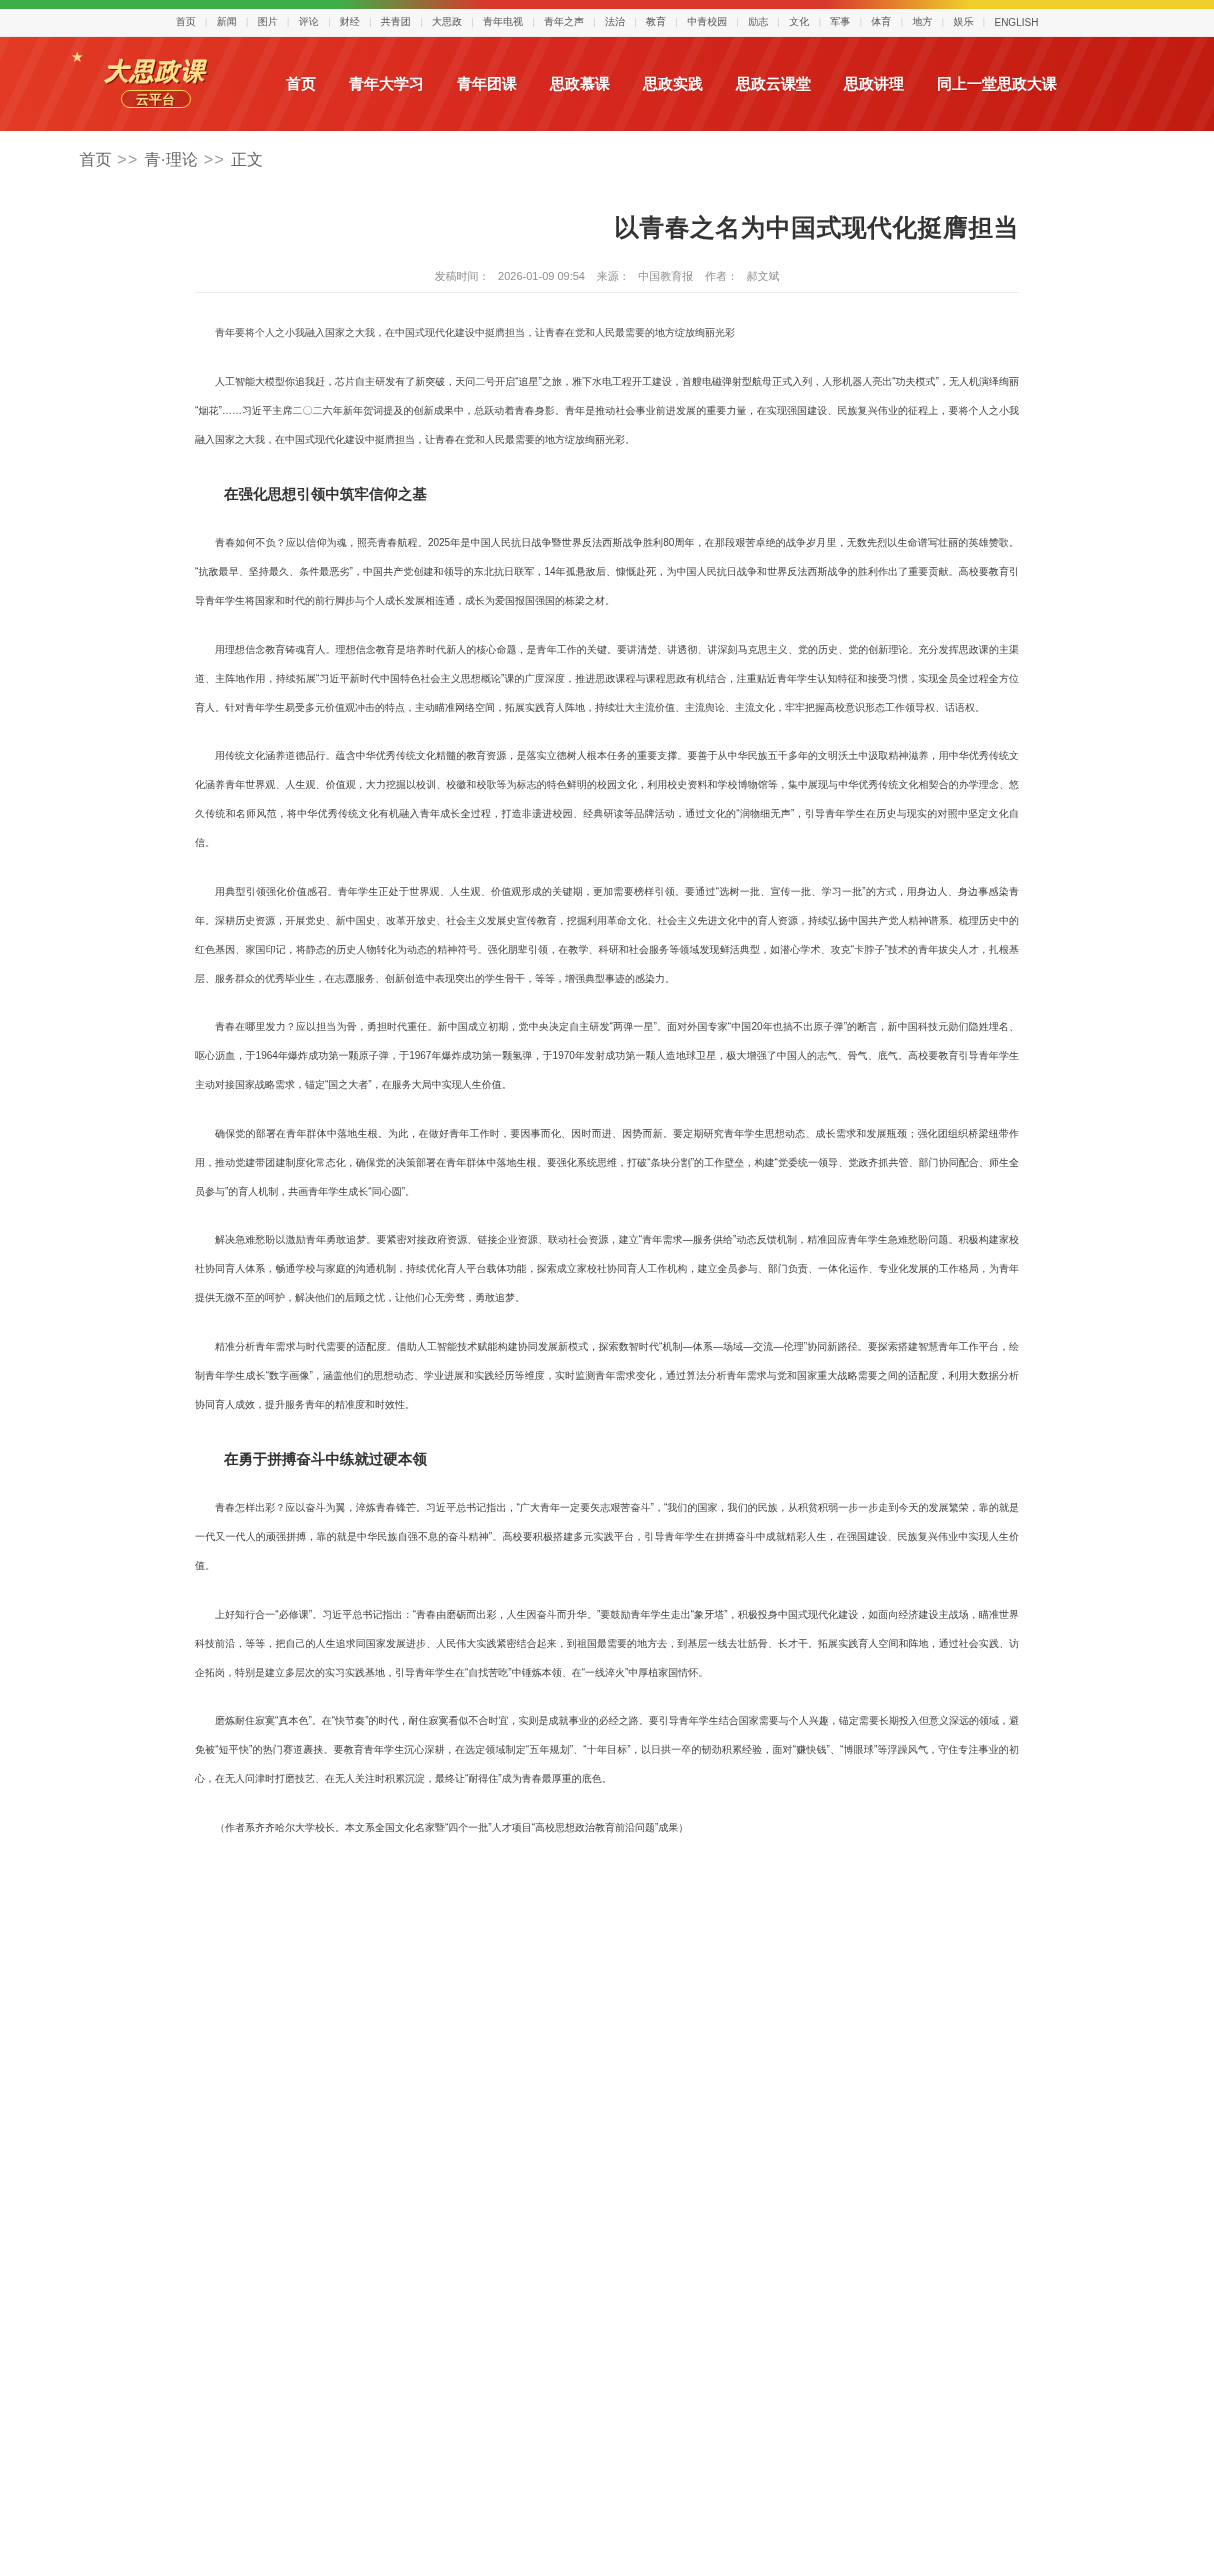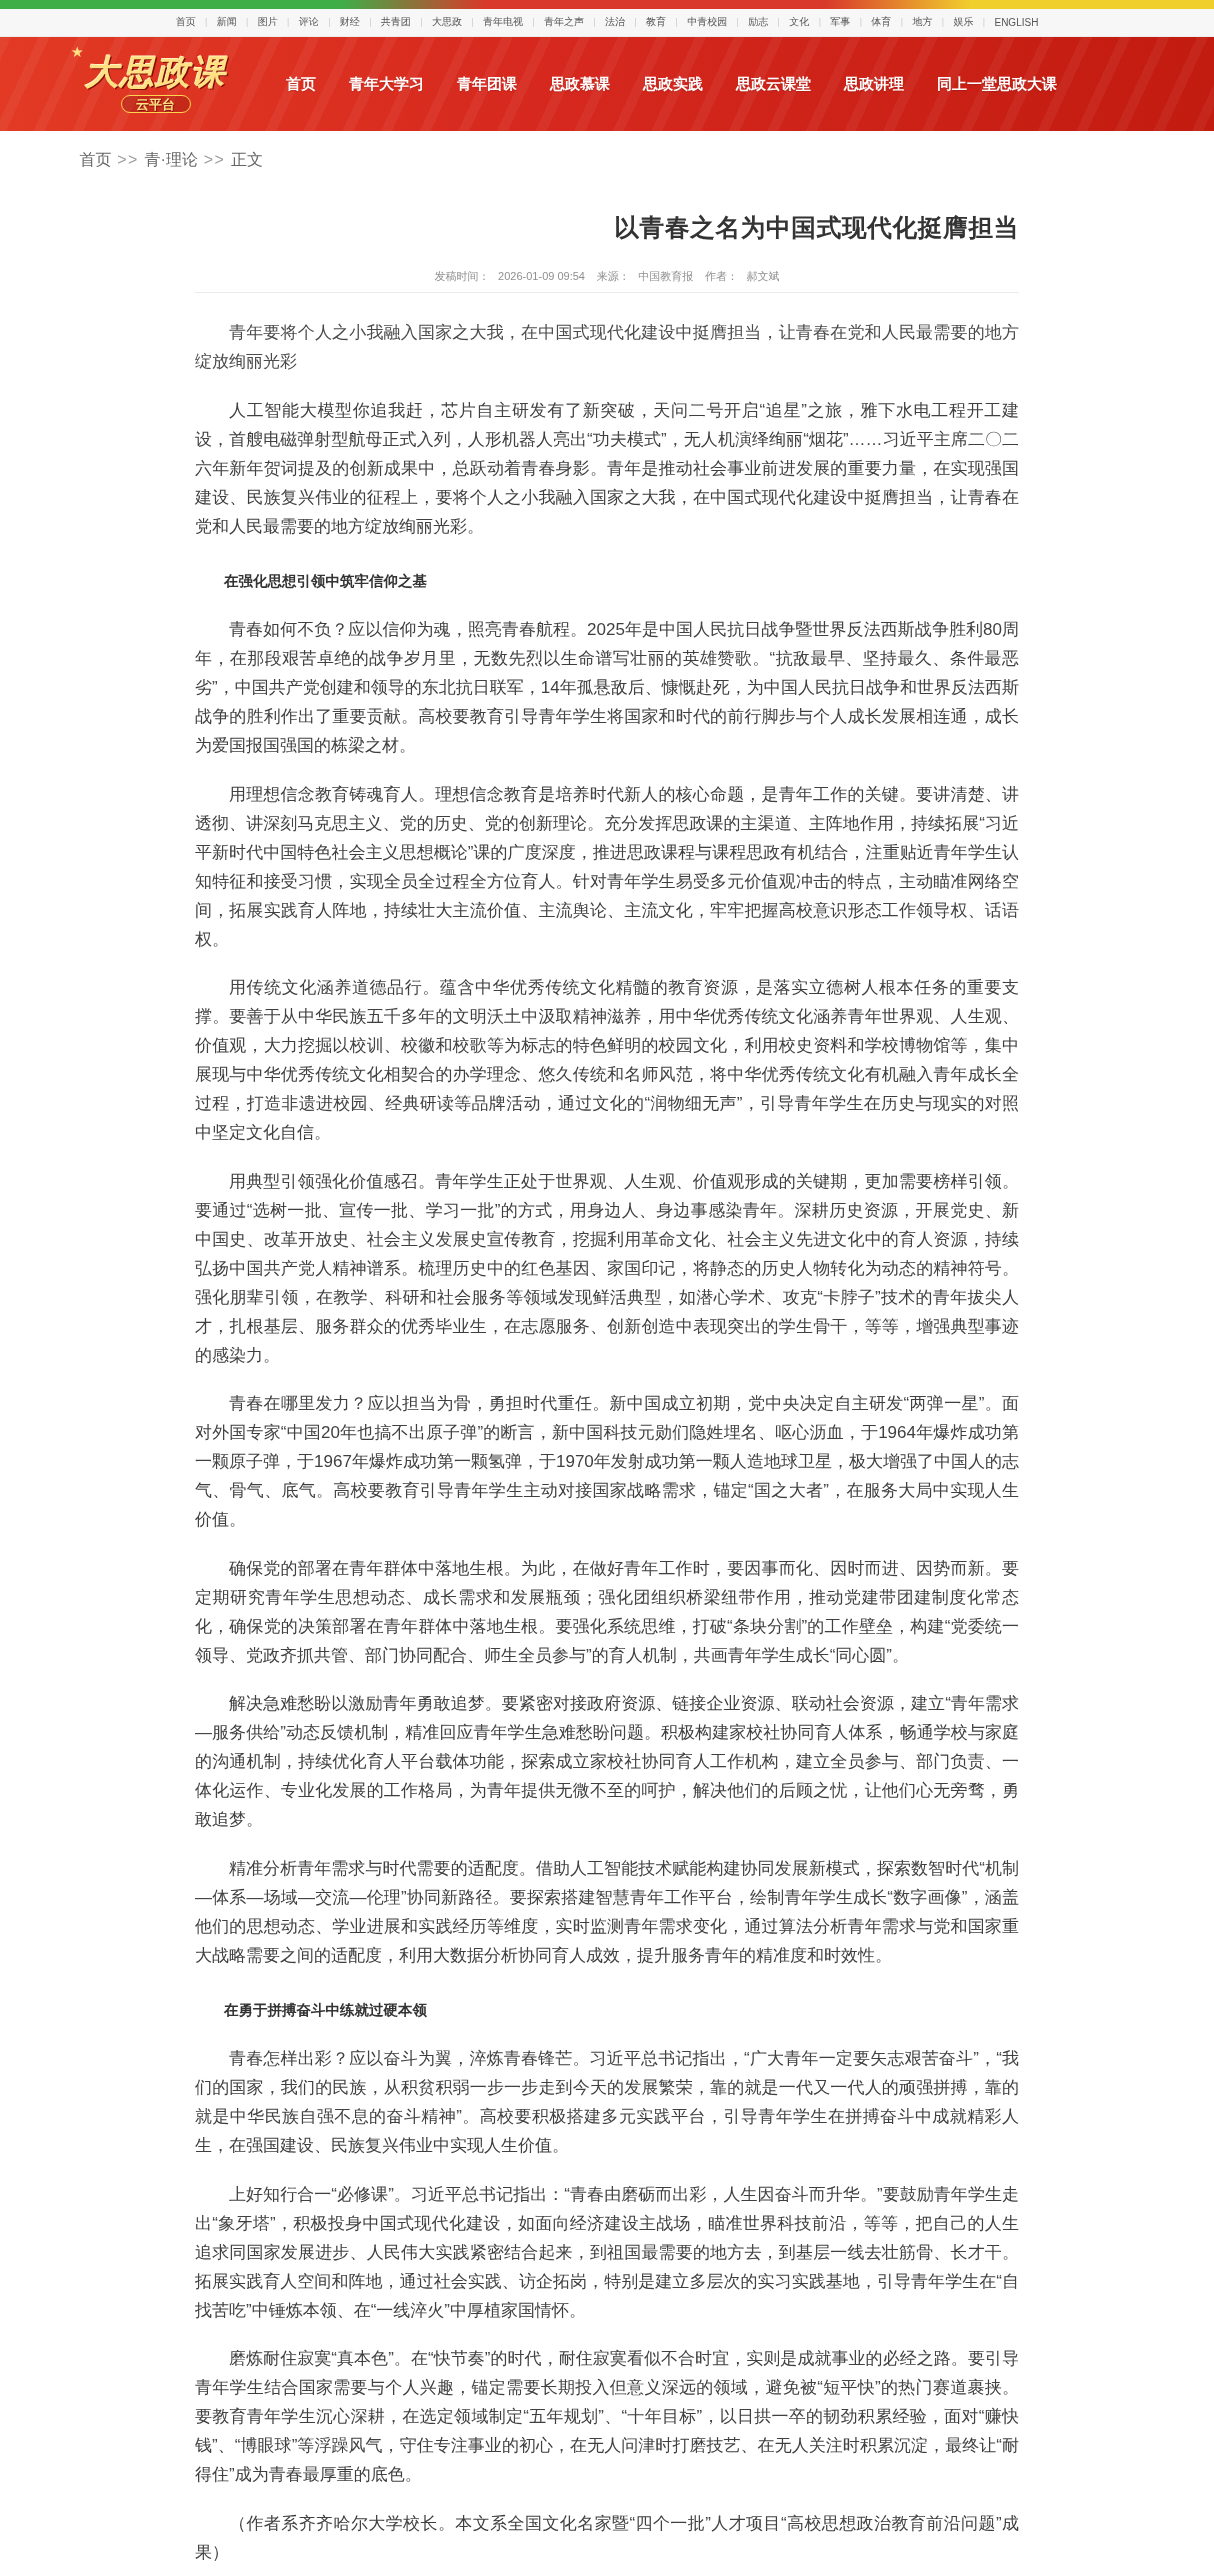--- a/index.html
+++ b/index.html
@@ -35,21 +35,21 @@
       linear-gradient(90deg,#e23a24 0%,#d6281e 45%,#c21b10 100%);
     overflow:hidden;
   }
   .banner-inner{
     width:1084px; margin:0 auto; height:100%;
     display:flex; align-items:center;
   }
   .logo{ position:relative; width:181px; text-align:center; line-height:1; }
   .logo-star{ position:absolute; left:5.8px; top:-10px; color:#ffe082; font-size:14.5px; }
   .logo-main{
-    font-size:34px; font-weight:bold; font-style:italic; letter-spacing:1.4px;
+    font-size:24px; font-weight:bold; font-style:italic; letter-spacing:1.4px;
     color:#ffe082; text-shadow:1.4px 1.4px 0 #7e0d05, -0.7px -0.7px 0 #fff3c4;
     white-space:nowrap;
   }
   .logo-sub{
     display:inline-block; margin-top:5.8px; padding:1.4px 14.5px;
     border:1.4px solid #ffd54f; border-radius:722px;
     color:#ffe082; font-size:13px; font-weight:bold;
     background:rgba(120,8,4,.25); text-shadow:0.7px 0.7px 0 #7e0d05;
   }
   .banner-nav{ display:flex; gap:33px; margin-left:40px; }
@@ -70,21 +70,21 @@
     margin:30px 0 24.6px; text-align:right;
     font-size:24.6px; font-weight:bold; color:#333; letter-spacing:0.7px;
   }
   .article-meta{
     text-align:center; font-size:11px; color:#8f8f8f;
     padding-bottom:8px; border-bottom:0.7px solid #ebebeb;
   }
   .article-meta span{ margin:0 4.3px; }
   .article-body{ padding-top:5.8px; }
   .para, .lead{
-    font-size:17px; color:#404040; line-height:29px;
+    font-size:10px; color:#404040; line-height:29px;
     text-indent:2em; text-align:justify; margin:19.5px 0;
   }
   .lead{ color:#4a4a4a; }
   .head{
     font-size:14.5px; font-weight:bold; color:#333;
     text-indent:2em; line-height:29px; margin:26px 0 7.2px;
   }
 </style>
 </head>
 <body>

